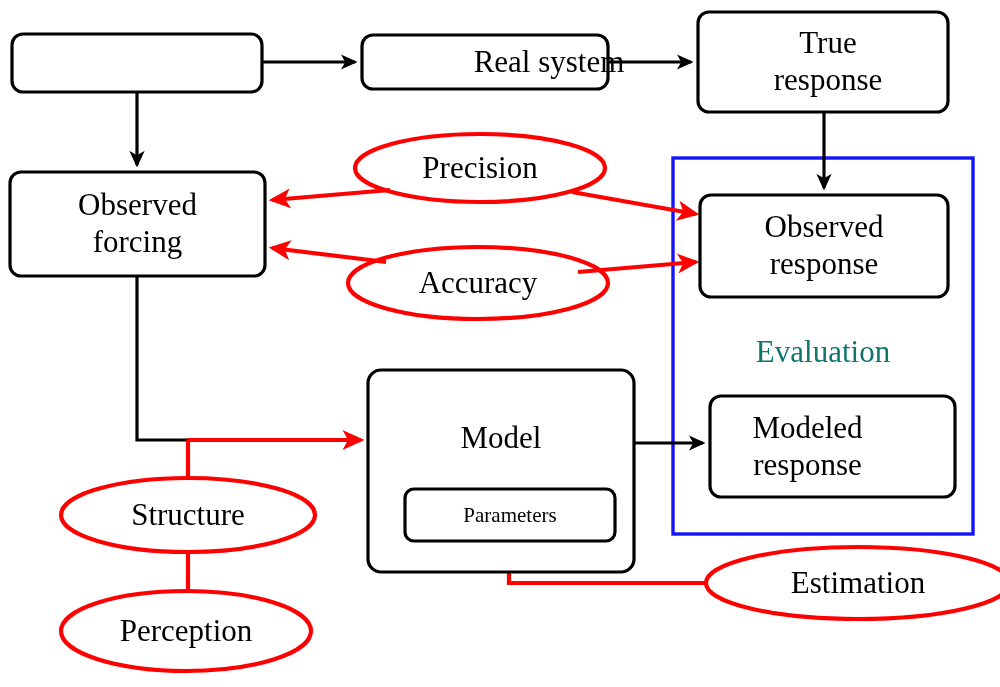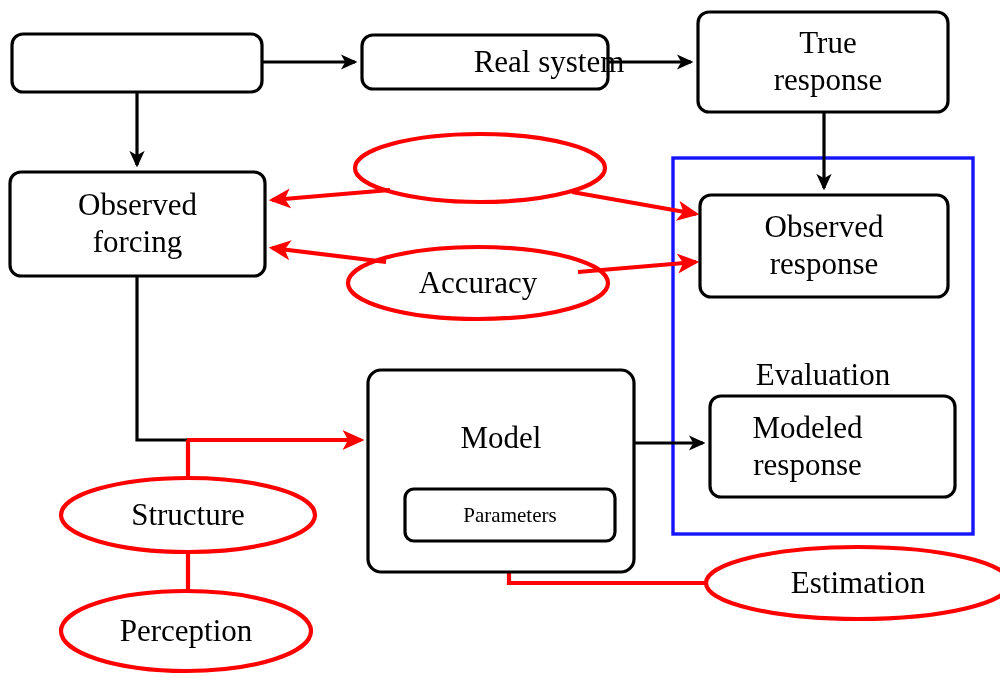--- a/index.html
+++ b/index.html
@@ -29,21 +29,21 @@
     justify-content: center;
     text-align: center;
     color: #000000;
     line-height: 1.18;
     pointer-events: none;
     white-space: pre-line;
   }
   .lbl-box  { font-size: 31px; }
   .lbl-box-sm { font-size: 21px; }
   .lbl-ellipse { font-size: 31px; }
-  .lbl-eval { font-size: 31px; color: #000000; margin-top: 23px; }
+  .lbl-eval { font-size: 31px; color: #0f766e; }
 </style>
 </head>
 <body>
 
 <div id="canvas">
 
   <svg class="layer" viewBox="0 0 1000 687">
     <defs>
       <marker id="arrow-black" viewBox="0 0 10 10" refX="8.5" refY="5" markerWidth="5.2" markerHeight="5.2" orient="auto-start-reverse">
         <path d="M 0 0.4 L 10 5 L 0 9.6 L 2.6 5 Z" fill="#000000"></path>
@@ -124,20 +124,21 @@
 
   <div class="node-label lbl-box" style="left:368px; top:398px; width:266px; height:80px;">Model</div>
 
   <div class="node-label lbl-box-sm" style="left:405px; top:489px; width:210px; height:52px;">Parameters</div>
 
   <div class="node-label lbl-box" style="left:710px; top:396px; width:195px; height:101px;">Modeled
 response</div>
 
   <div class="node-label lbl-eval" style="left:673px; top:332px; width:300px; height:40px;">Evaluation</div>
 
+  <div class="node-label lbl-ellipse" style="left:355px; top:134px; width:250px; height:68px;">Precision</div>
 
   <div class="node-label lbl-ellipse" style="left:348px; top:247px; width:260px; height:72px;">Accuracy</div>
 
   <div class="node-label lbl-ellipse" style="left:61px; top:591px; width:250px; height:80px;">Perception</div>
 
   <div class="node-label lbl-ellipse" style="left:61px; top:478px; width:254px; height:74px;">Structure</div>
 
   <div class="node-label lbl-ellipse" style="left:706px; top:547px; width:304px; height:72px;">Estimation</div>
 
 </div>

